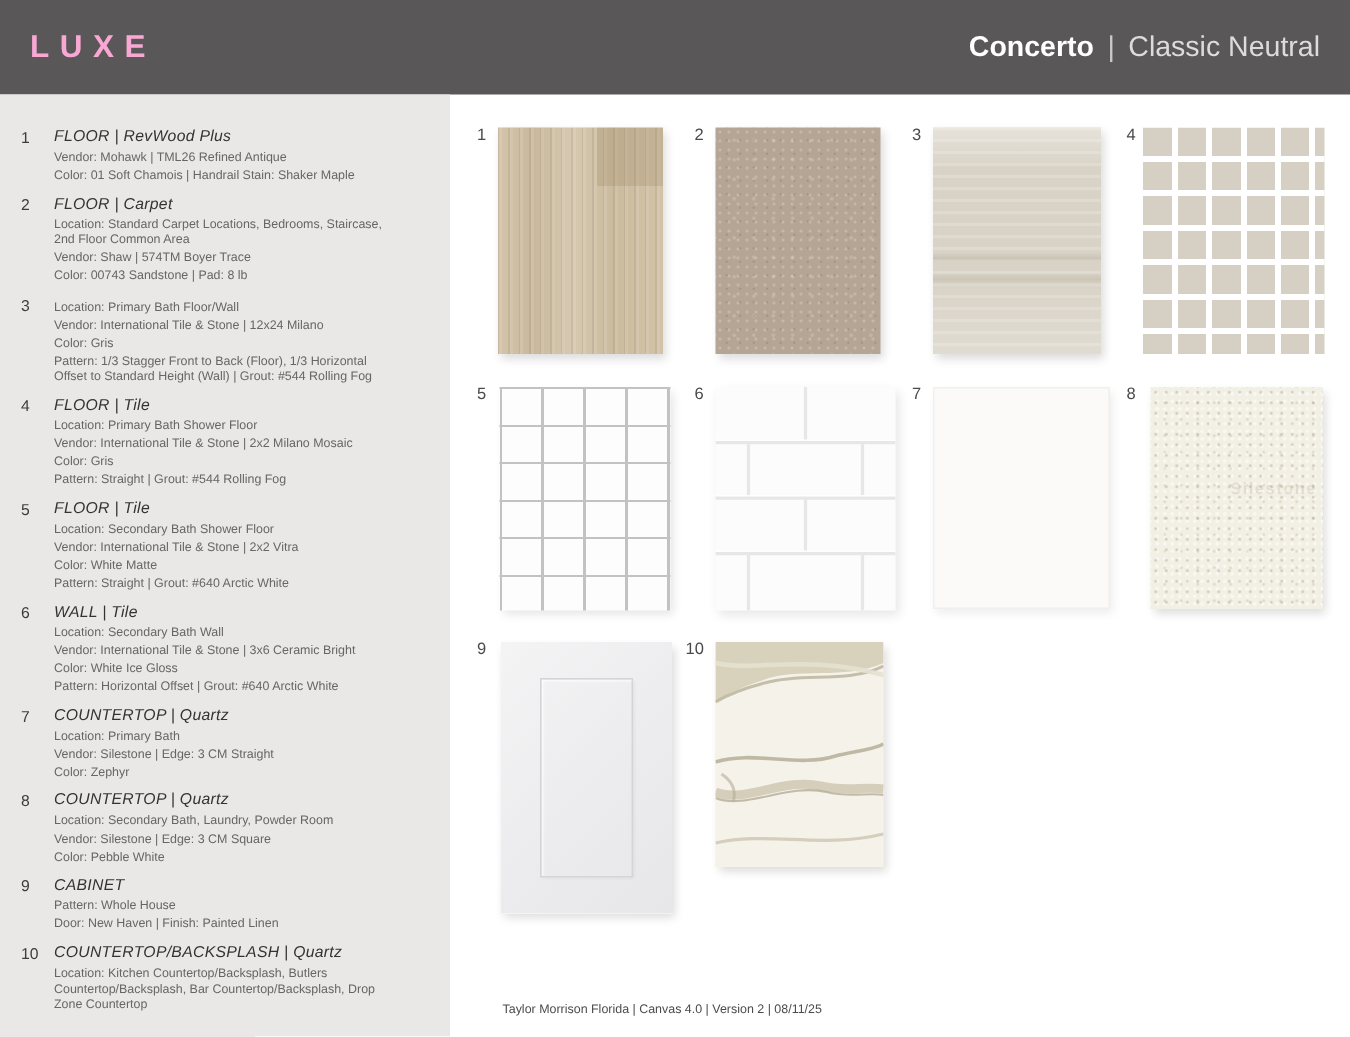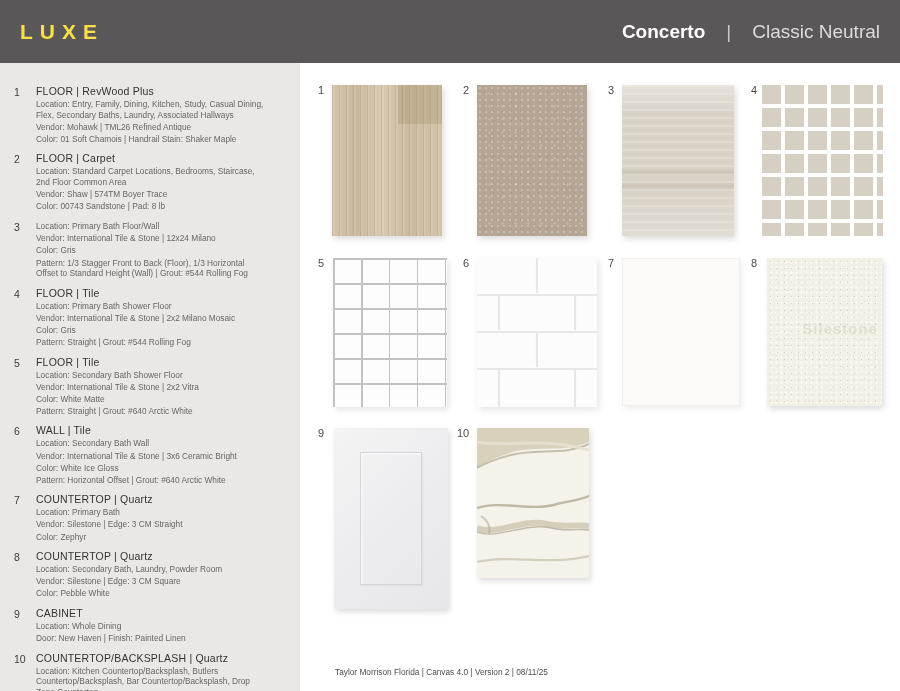--- a/index.html
+++ b/index.html
@@ -3,33 +3,33 @@
 <meta charset="utf-8">
 <style>
   * { margin:0; padding:0; box-sizing:border-box; }
   html,body { width:900px; height:691px; }
   body { font-family:"Liberation Sans", sans-serif; background:#fff; overflow:hidden; }
   #page { position:relative; width:900px; height:691px; background:#fff; }
 
   
   #header { position:absolute; left:0; top:0; width:900px; height:63px; background:#5a5758;
             display:flex; align-items:center; justify-content:space-between; padding:0 20px; }
-  #brand { color:#fde047; font-size:21px; font-weight:700; letter-spacing:7px; }
-  #scheme { color:#ffffff; font-size:19px; display:flex; align-items:center; gap:21px; }
+  #brand { color:#f9a8d4; font-size:21px; font-weight:700; letter-spacing:7px; }
+  #scheme { color:#ffffff; font-size:19px; display:flex; align-items:center; gap:9px; }
   #scheme .collection { font-weight:700; }
   #scheme .sep { color:#c9c9c9; font-weight:300; }
   #scheme .palette { font-weight:300; color:#dcdcdc; }
 
   
   #sidebar { position:absolute; left:0; top:63px; width:300px; height:628px; background:#e9e8e7;
              padding:22px 10px 8px 14px; overflow:hidden; }
   .spec-item { display:flex; margin-bottom:8px; }
   .spec-num { width:22px; flex:0 0 22px; font-size:10.5px; color:#3c3c3c; padding-top:1px; }
   .spec-body { flex:1; max-width:232px; }
-  .spec-title { font-size:10.5px; color:#333333; letter-spacing:0.2px; margin-bottom:2px; }
+  .spec-title { font-size:10.5px; color:#333333; letter-spacing:0.2px; margin-bottom:2px;font-style:italic; }
   .spec-line { font-size:8.3px; line-height:10.6px; color:#666664; margin-top:1.5px; }
 
   
   .swatch-num { position:absolute; font-size:11px; color:#4a4a4a; }
   .swatch { position:absolute; box-shadow:2px 3px 6px rgba(0,0,0,0.14); }
 
   
   .tex-wood { background:linear-gradient(90deg,#d3c4ab 0%,#c9b89c 22%,#d6c9b0 45%,#cbbb9e 70%,#d2c3a8 100%); overflow:hidden; }
   .tex-wood::before { content:""; position:absolute; inset:0;
       background:repeating-linear-gradient(90deg, rgba(125,103,74,0.14) 0 1px, rgba(255,255,255,0.10) 1px 3px, transparent 3px 7px); }
@@ -75,21 +75,21 @@
   .tex-quartz7 { background:#fbfaf8; border:1px solid #efefec; box-shadow:2px 3px 6px rgba(0,0,0,0.07); }
 
   
   .tex-pebble8 { background-color:#f2efe4;
       background-image:
         radial-gradient(rgba(151,142,111,0.35) 0.8px, transparent 1px),
         radial-gradient(rgba(170,162,130,0.28) 0.8px, transparent 1px),
         radial-gradient(rgba(255,255,255,0.5) 1px, transparent 1.2px);
       background-size:7px 7px, 11px 11px, 5px 5px;
       background-position:0 0, 4px 5px, 2px 2px; }
-  .wm { position:absolute; right:4px; top:42%; font-size:15px; letter-spacing:1px;
+  .wm { position:absolute; right:4px; top:42%; font-size:11px; letter-spacing:1px;
         color:#a8a183; opacity:0.22; font-weight:700; }
 
   
   .tex-cabinet9 { background:linear-gradient(135deg,#f4f4f5 0%,#ececee 55%,#e7e7ea 100%); }
   .panel { position:absolute; left:26px; right:26px; top:24px; bottom:24px;
            border:1px solid #d4d4d8; box-shadow:inset 1px 1px 2px rgba(255,255,255,0.9), 1px 1px 2px rgba(0,0,0,0.05); }
 
   
   .tex-vein10 { background:#f5f2ea; }
   .tex-vein10 svg { display:block; width:100%; height:100%; }
@@ -114,21 +114,20 @@
       <span class="sep">|</span>
       <span class="palette">Classic Neutral</span>
     </div>
   </div>
 
   <div id="sidebar">
       <div class="spec-item">
         <div class="spec-num">1</div>
         <div class="spec-body">
           <div class="spec-title">FLOOR | RevWood Plus</div>
-          <div class="spec-line">Location: Entry, Family, Dining, Kitchen, Study, Casual Dining, Flex, Secondary Baths, Laundry, Associated Hallways</div>
           <div class="spec-line">Vendor: Mohawk | TML26 Refined Antique</div>
           <div class="spec-line">Color: 01 Soft Chamois | Handrail Stain: Shaker Maple</div>
         </div>
       </div>
       <div class="spec-item">
         <div class="spec-num">2</div>
         <div class="spec-body">
           <div class="spec-title">FLOOR | Carpet</div>
           <div class="spec-line">Location: Standard Carpet Locations, Bedrooms, Staircase, 2nd Floor Common Area</div>
           <div class="spec-line">Vendor: Shaw | 574TM Boyer Trace</div>
@@ -189,21 +188,21 @@
           <div class="spec-title">COUNTERTOP | Quartz</div>
           <div class="spec-line">Location: Secondary Bath, Laundry, Powder Room</div>
           <div class="spec-line">Vendor: Silestone | Edge: 3 CM Square</div>
           <div class="spec-line">Color: Pebble White</div>
         </div>
       </div>
       <div class="spec-item">
         <div class="spec-num">9</div>
         <div class="spec-body">
           <div class="spec-title">CABINET</div>
-          <div class="spec-line">Location: Whole Dining</div>
+          <div class="spec-line">Pattern: Whole House</div>
           <div class="spec-line">Door: New Haven | Finish: Painted Linen</div>
         </div>
       </div>
       <div class="spec-item">
         <div class="spec-num">10</div>
         <div class="spec-body">
           <div class="spec-title">COUNTERTOP/BACKSPLASH | Quartz</div>
           <div class="spec-line">Location: Kitchen Countertop/Backsplash, Butlers Countertop/Backsplash, Bar Countertop/Backsplash, Drop Zone Countertop</div>
         </div>
       </div>

